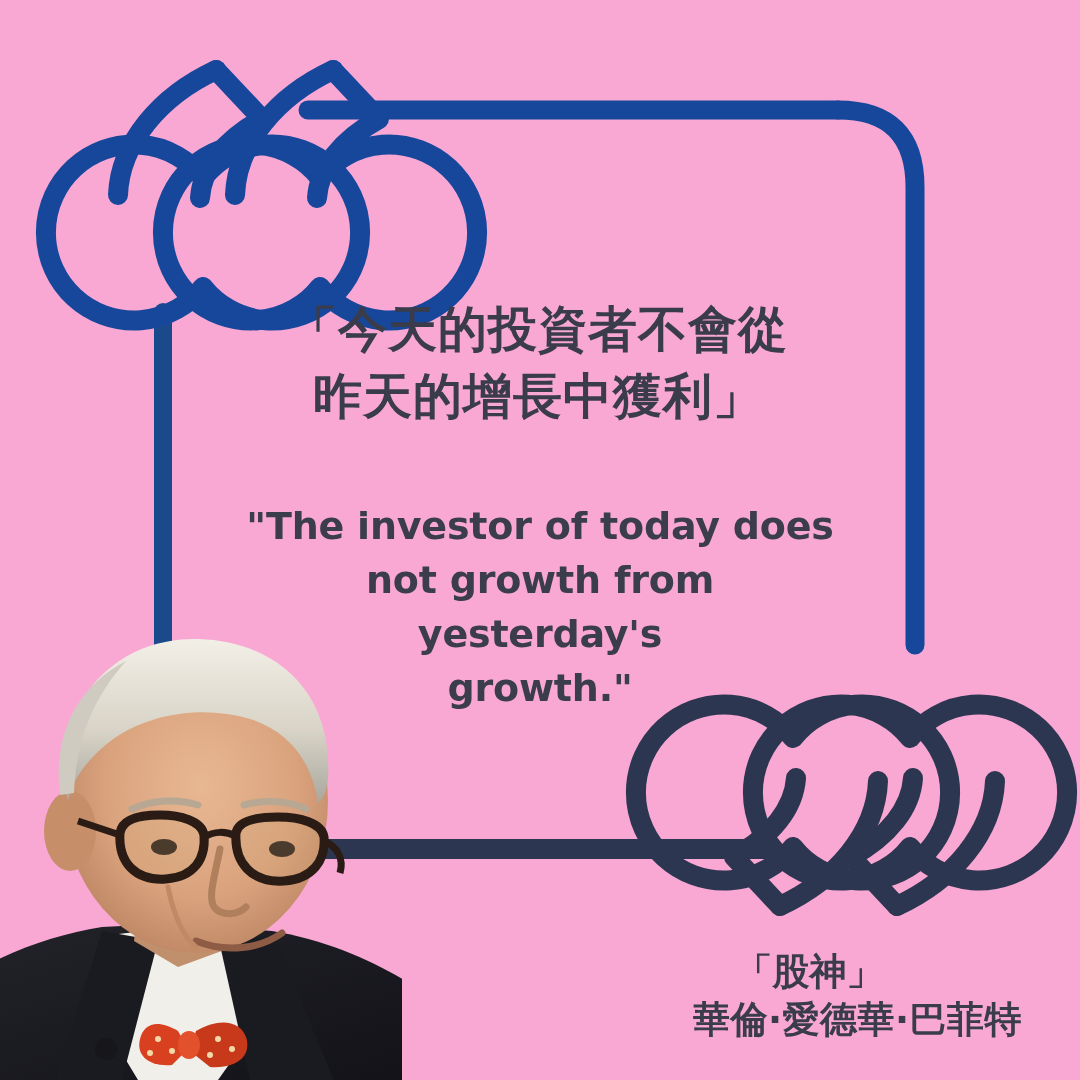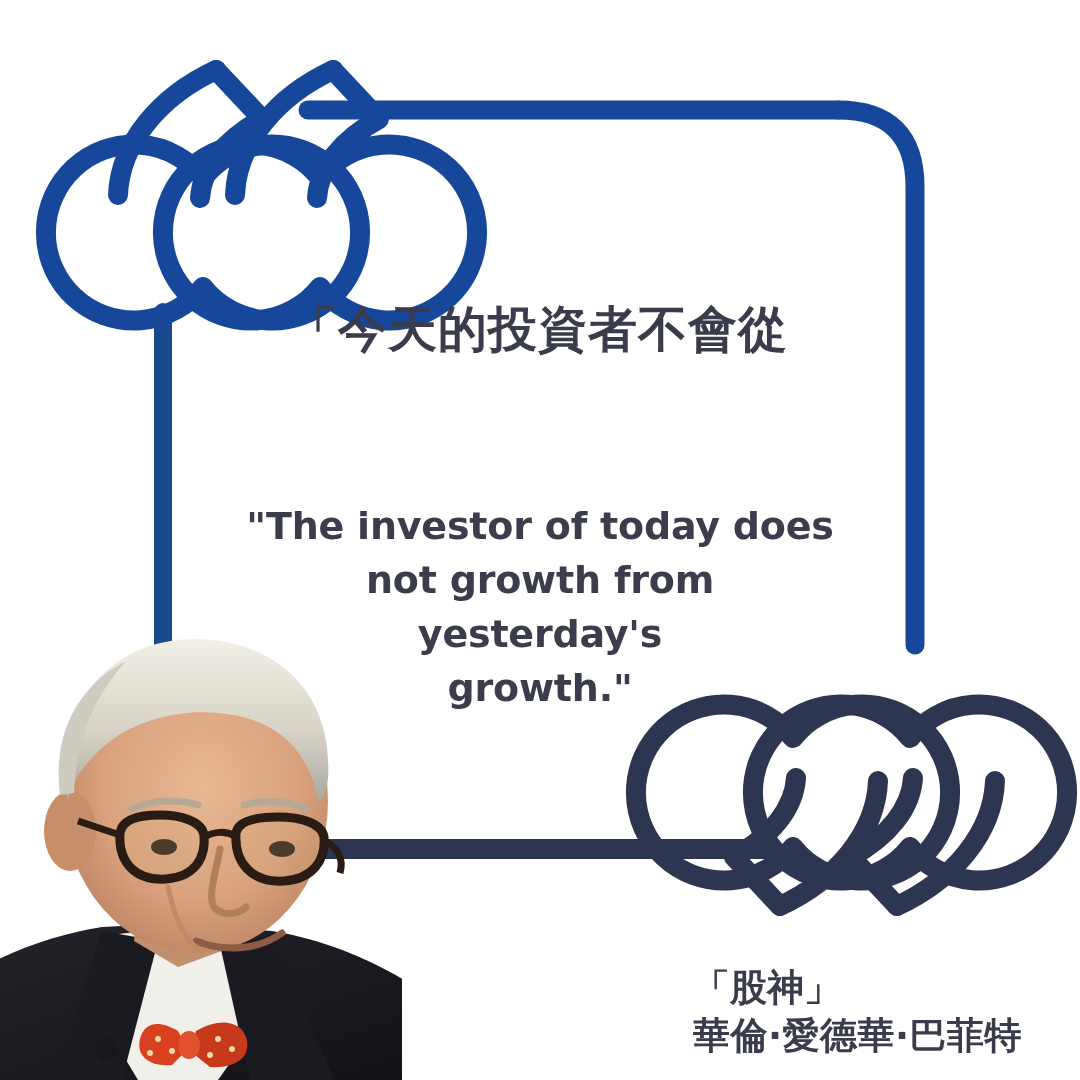--- a/index.html
+++ b/index.html
@@ -5,21 +5,21 @@
   html,body{margin:0;padding:0;}
   body{
     width:1080px;height:1080px;
     background:#edebea;
     font-family:"Liberation Sans","DejaVu Sans",sans-serif;
     overflow:hidden;
   }
   #card{
     position:relative;
     width:1080px;height:1080px;
-    background:#ffffff;
+    background:#f9a8d4;
     overflow:hidden;
   }
 
   
   #frame{
     position:absolute;left:0;top:0;
     width:1080px;height:1080px;
     pointer-events:none;
   }
 
@@ -53,22 +53,22 @@
     color:#3b3d4c;
     font-family:"DejaVu Sans","Liberation Sans",sans-serif;
     font-weight:700;
     font-size:38px;
     line-height:1.42;
     letter-spacing:-0.2px;
     z-index:4;
   }
   .attrib{
     position:absolute;
-    right:58px;bottom:20px;
-    text-align:left;
+    right:58px;bottom:36px;
+    text-align:center;
     color:#3a3c4b;
     font-family:"DejaVu Sans","Liberation Sans",sans-serif;
     font-weight:700;
     z-index:4;
   }
   .attrib .line1{
     font-size:37px;
     line-height:1.3;
     margin-right:96px;
   }
@@ -219,20 +219,21 @@
             <circle cx="228" cy="420" r="3"></circle>
         </g>
       </g>
 
       <circle cx="124" cy="414" r="11" fill="#16161b"></circle>
     </g>
   </svg>
 
   <div class="txt-zh-quote">
     <div>「今天的投資者不會從</div>
+    <div>昨天的增長中獲利」</div>
   </div>
 
   <div class="txt-en-quote">
     <div>"The investor of today does</div>
     <div>not growth from yesterday's</div>
     <div>growth."</div>
   </div>
 
   <div class="attrib">
     <div class="line1">「股神」</div>

